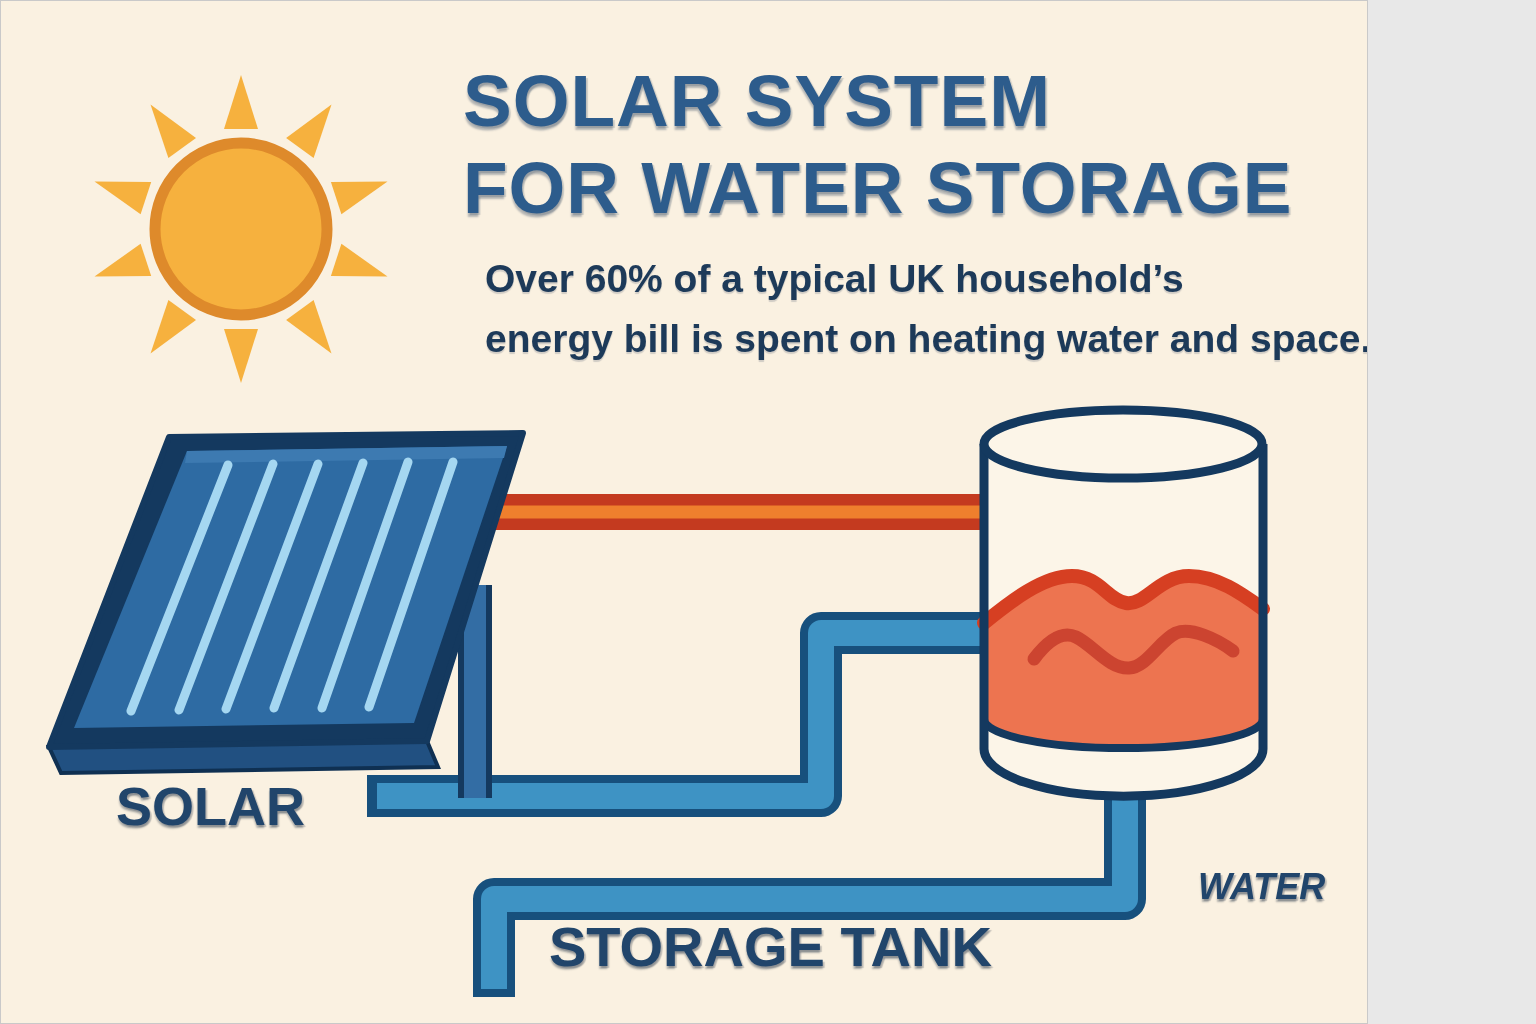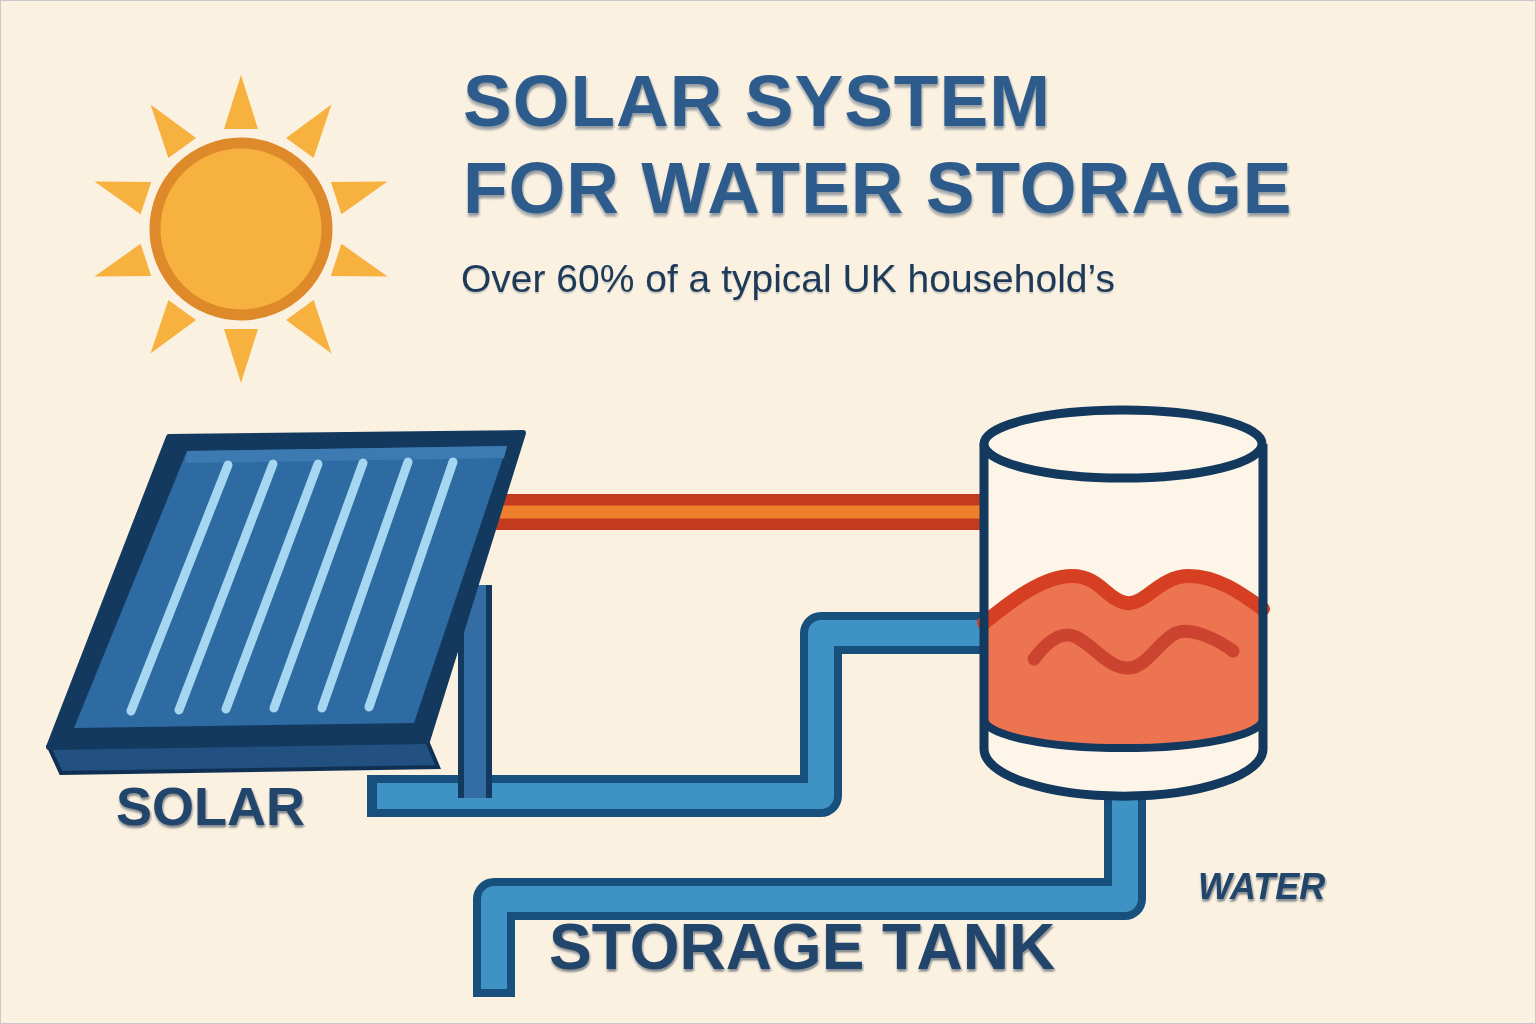--- a/index.html
+++ b/index.html
@@ -1,49 +1,49 @@
 <!DOCTYPE html>
 <html><head>
 <meta charset="utf-8">
 <style>
   html,body{margin:0;padding:0;background:#e8e8e8;}
   .stage{
     position:relative;
-    width:1536px;height:1024px;
+    width:1368px;height:1024px;
     background:#faf1e1;
     overflow:hidden;
     border:1px solid #c9c9c9;
     box-sizing:border-box;
     font-family:"Liberation Sans", sans-serif;
   }
   .diagram-svg{position:absolute;left:0;top:0;width:1536px;height:1024px;}
   .page-title{
     position:absolute;left:462px;top:56px;
     font-size:73px;line-height:87px;font-weight:bold;
     letter-spacing:1px;
     color:#2d5c8c;
     text-shadow:0 4px 2px rgba(24,48,79,0.30), 2px 2px 1px rgba(24,48,79,0.18);
     white-space:nowrap;
   }
   .page-subtitle{
-    position:absolute;left:460px;top:248px;
-    font-size:39px;line-height:60px;font-weight:normal;
+    position:absolute;left:484px;top:248px;
+    font-size:39px;line-height:60px;font-weight:bold;
     color:#1d3a59;
     text-shadow:0 2px 1px rgba(20,40,70,0.18);
     white-space:nowrap;
   }
   .part-label{
     position:absolute;
     font-weight:bold;
     color:#21456b;
     text-shadow:0 3px 2px rgba(13,30,53,0.32), 2px 2px 1px rgba(13,30,53,0.20);
     white-space:nowrap;
   }
   .label-collector{left:115px;top:780px;font-size:54px;line-height:50px;text-align:right;}
-  .label-storage{left:548px;top:920px;font-size:64px;line-height:52px;}
+  .label-storage{left:548px;top:920px;font-size:56px;line-height:52px;}
   .label-water{left:1197px;top:858px;font-size:36px;line-height:56px;font-style:italic;}
 </style>
 </head>
 <body>
 
 <div class="stage">
 
   <svg class="diagram-svg" viewBox="0 0 1536 1024">
 
     <g>
@@ -108,20 +108,21 @@
     </g>
   </svg>
 
   <div class="page-title">
     <div>SOLAR SYSTEM</div>
     <div>FOR WATER STORAGE</div>
   </div>
 
   <div class="page-subtitle">
     <div>Over 60% of a typical UK household’s</div>
+    <div>energy bill is spent on heating water and space.</div>
   </div>
 
   <div class="part-label label-collector">
     <div>SOLAR</div>
   </div>
 
   <div class="part-label label-storage">STORAGE TANK</div>
 
   <div class="part-label label-water">WATER</div>
 

